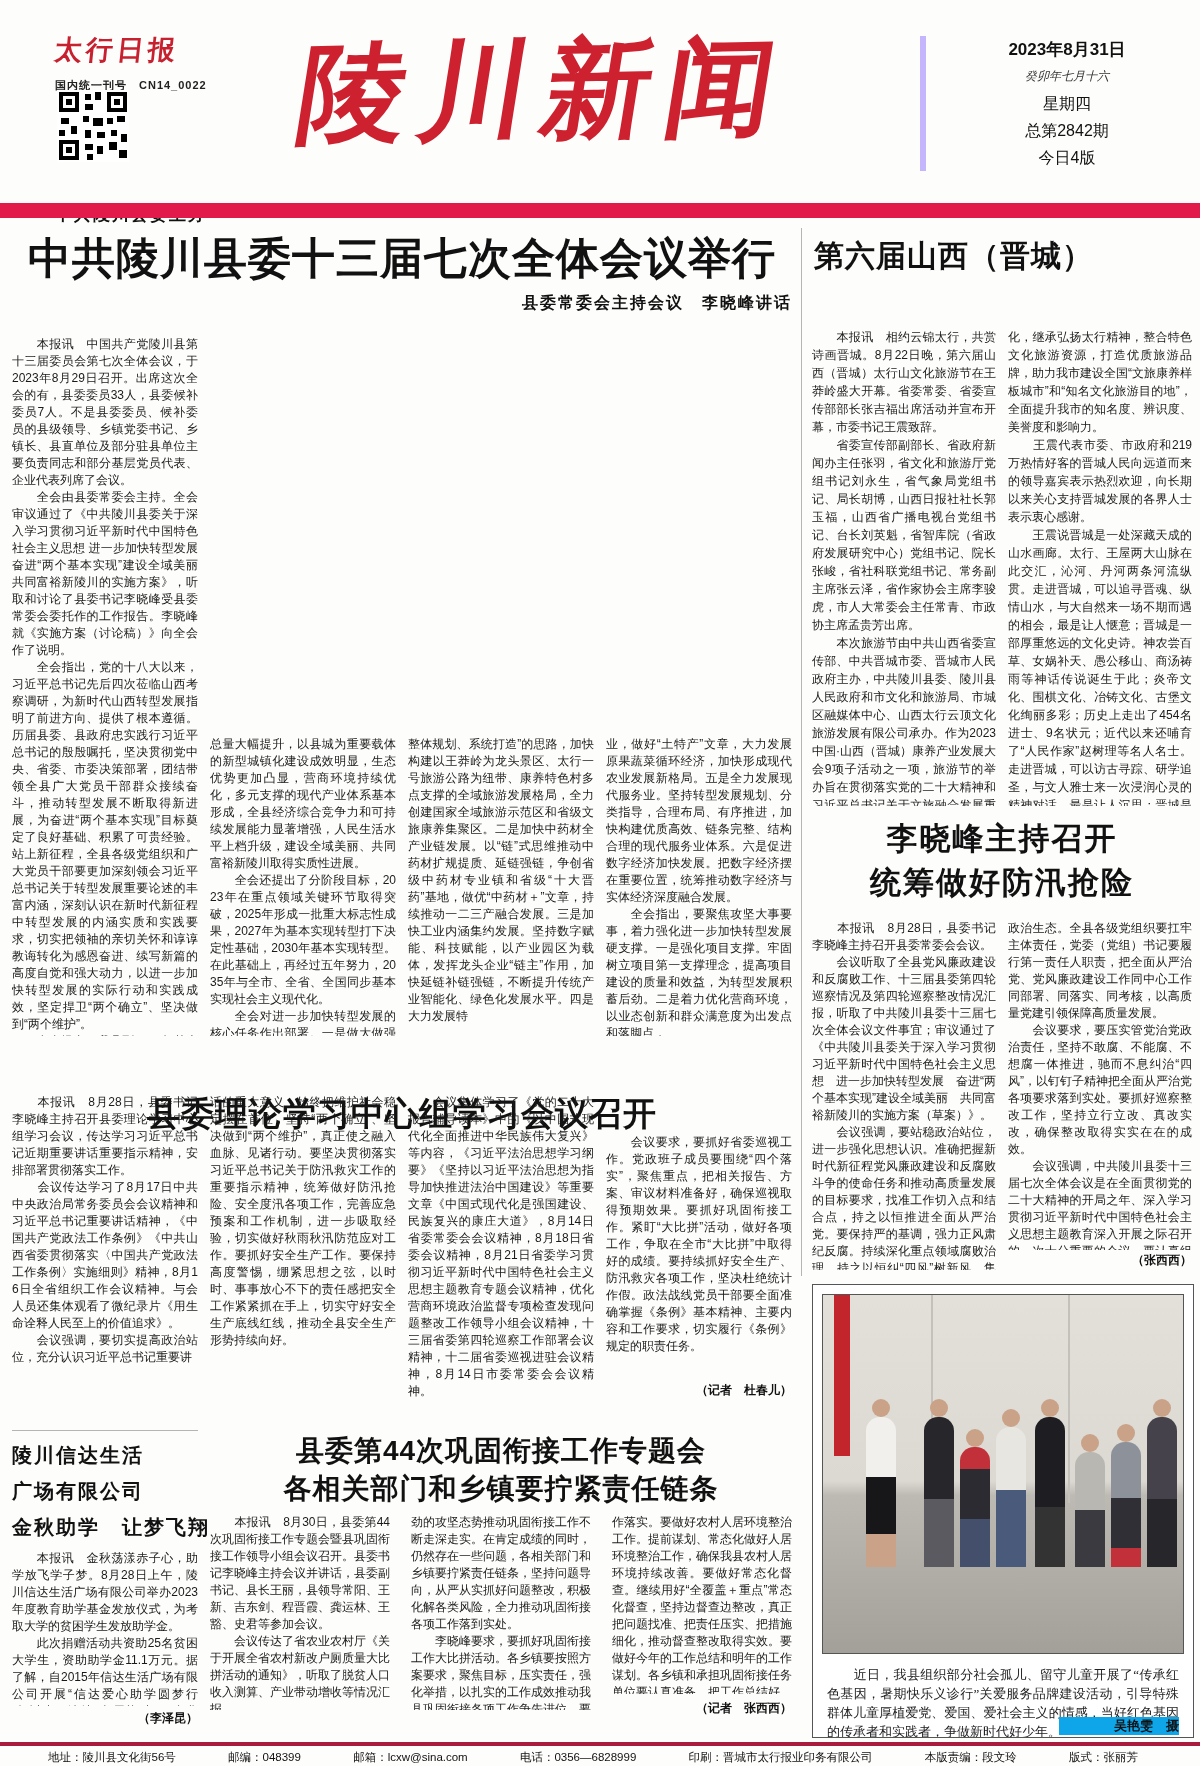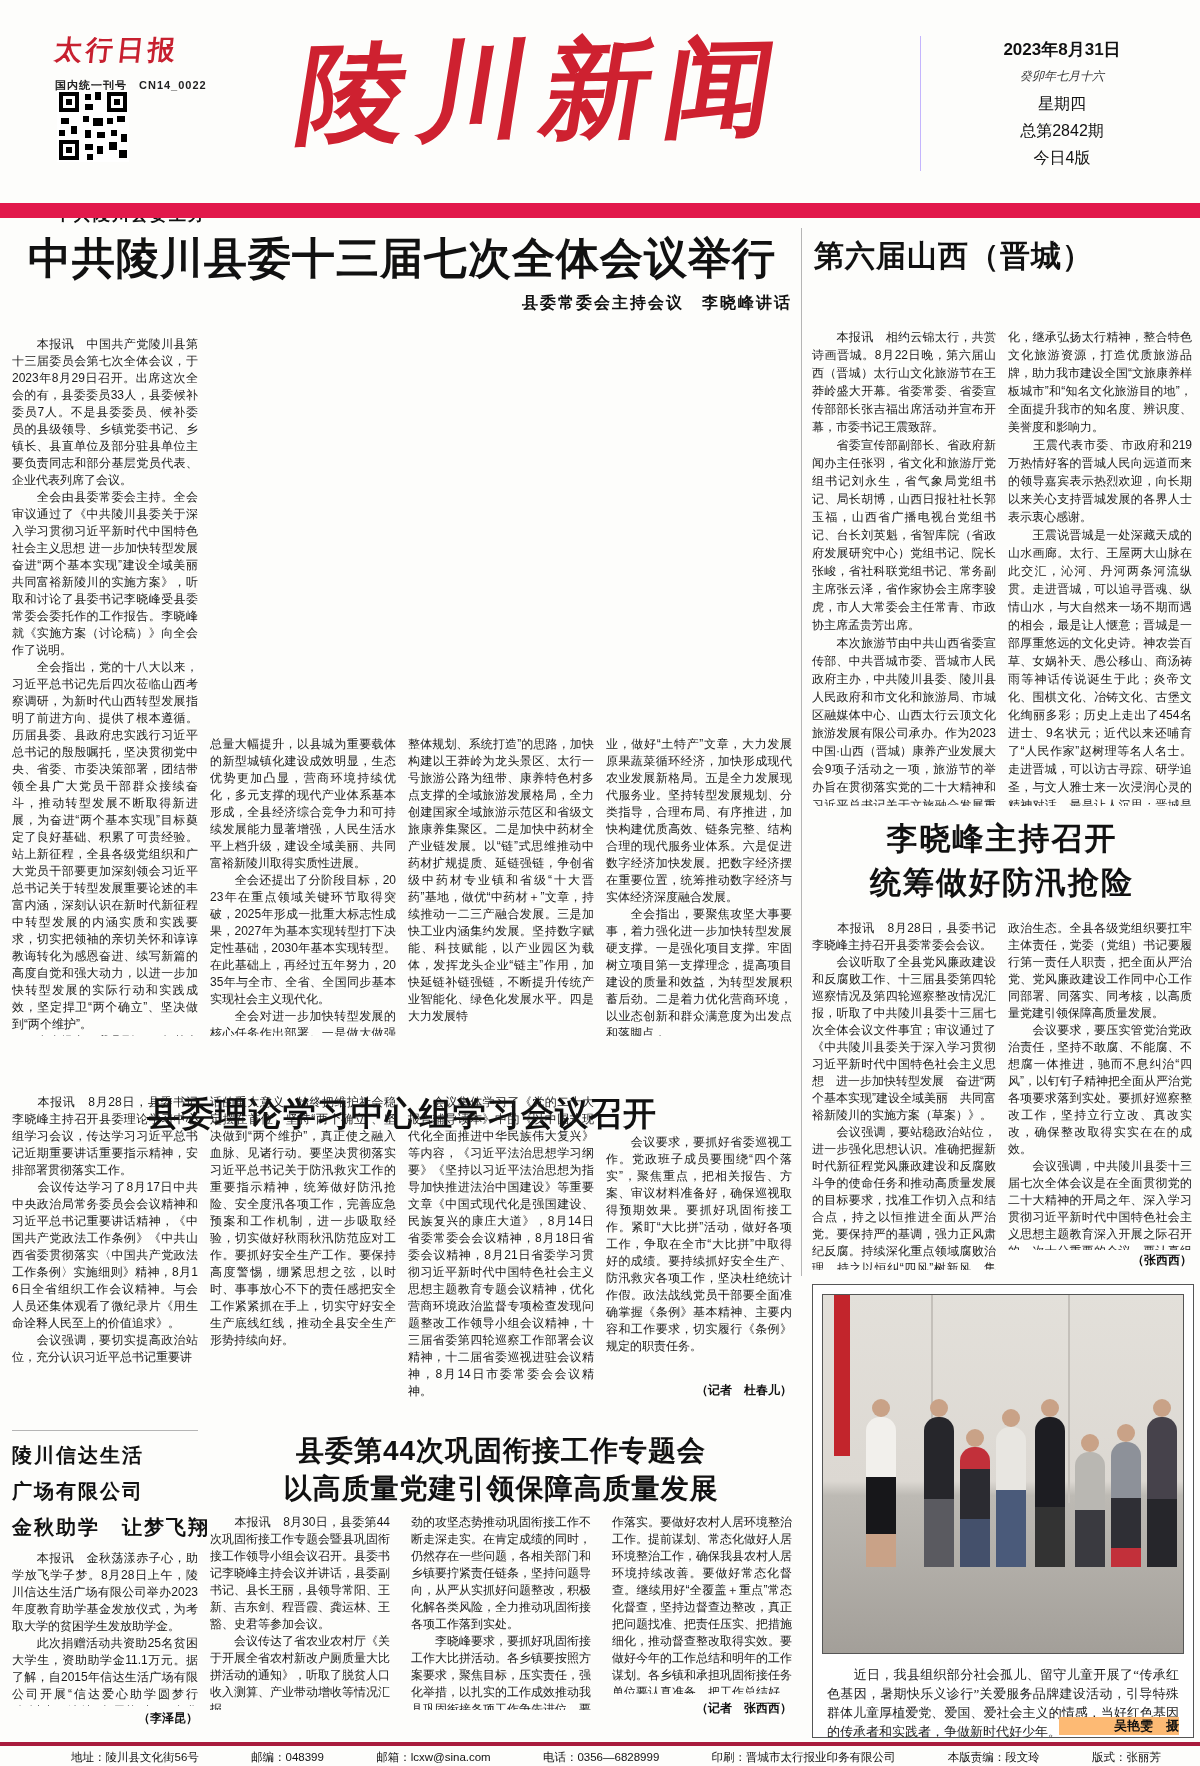--- a/index.html
+++ b/index.html
@@ -6,21 +6,21 @@
   #page{position:relative;width:1200px;height:1766px;background:#fdfdfb;margin:0 auto;
         font-family:"Liberation Sans","DejaVu Sans",sans-serif;color:#111;overflow:hidden;}
   .abs{position:absolute;}
   
   .logo-cn{font-weight:900;color:#c7202f;font-size:27px;letter-spacing:4px;transform:skewX(-6deg);}
   .issue-no{font-size:11px;color:#222;letter-spacing:1px;font-weight:bold;}
   .organizer{font-size:17px;font-weight:900;letter-spacing:2px;}
   .paper-title{font-size:108px;font-weight:900;color:#ce2130;letter-spacing:14px;
                transform:skewX(-10deg) rotate(-1deg);font-family:"Liberation Serif","DejaVu Serif",serif;
                white-space:nowrap;}
-  .date-block{font-size:16px;text-align:center;line-height:27px;border-left:1px solid #c4b5fd;padding-left:26px;}
+  .date-block{font-size:16px;text-align:center;line-height:27px;border-left:6px solid #c4b5fd;padding-left:26px;}
   .date-g{font-weight:bold;font-size:17px;}
   .date-l{font-size:12px;font-family:"Liberation Serif",serif;font-style:italic;color:#333;}
   .redband{background:#e2194b;}
   
   .h-main{font-size:43px;font-weight:900;letter-spacing:1px;text-align:center;white-space:nowrap;}
   .h-sub{font-size:16px;font-weight:700;text-align:center;letter-spacing:2px;}
   .h-right{font-size:30px;font-weight:900;letter-spacing:1px;white-space:nowrap;}
   .h-mid{font-size:31px;font-weight:900;text-align:center;letter-spacing:2px;white-space:nowrap;}
   .h-sec{font-size:28px;font-weight:900;text-align:center;letter-spacing:1px;white-space:nowrap;}
   .ad-head{font-size:20px;font-weight:900;letter-spacing:2px;}
@@ -162,21 +162,21 @@
 
   <div class="abs rule-h" style="left:12px;top:1430px;width:186px;"></div>
   <div class="abs ad-head" style="left:12px;top:1442px;">陵川信达生活</div>
   <div class="abs ad-head" style="left:12px;top:1478px;">广场有限公司</div>
   <div class="abs ad-head" style="left:12px;top:1514px;">金秋助学　让梦飞翔</div>
   <div class="abs coltext" style="left:12px;top:1550px;width:186px;height:156px;">　　本报讯　金秋荡漾赤子心，助学放飞学子梦。8月28日上午，陵川信达生活广场有限公司举办2023年度教育助学基金发放仪式，为考取大学的贫困学生发放助学金。
 　　此次捐赠活动共资助25名贫困大学生，资助助学金11.1万元。据了解，自2015年信达生活广场有限公司开展“信达爱心助学圆梦行动”以来，连续8年已资助153名贫困大学生，共资助金额累计达205.7万元。</div>
   <div class="abs sig" style="left:12px;top:1710px;width:186px;">（李泽昆）</div>
 
   <div class="abs h-sec" style="left:210px;top:1432px;width:582px;">县委第44次巩固衔接工作专题会</div>
-  <div class="abs h-sec" style="left:210px;top:1470px;width:582px;">以高质量党建引领保障高质量发展</div>
+  <div class="abs h-sec" style="left:210px;top:1470px;width:582px;">各相关部门和乡镇要拧紧责任链条</div>
   <div class="abs coltext" style="left:210px;top:1514px;width:180px;height:196px;">　　本报讯　8月30日，县委第44次巩固衔接工作专题会暨县巩固衔接工作领导小组会议召开。县委书记李晓峰主持会议并讲话，县委副书记、县长王丽，县领导常阳、王新、吉东剑、程晋霞、龚运林、王豁、史君等参加会议。
 　　会议传达了省农业农村厅《关于开展全省农村新改户厕质量大比拼活动的通知》，听取了脱贫人口收入测算、产业带动增收等情况汇报。
 　　李晓峰指出，我县以巩固衔接统领全县经济社会发展，形成了“十一抓落实”的工作机制，确定了“12581”的工作重点和目标，以强</div>
   <div class="abs coltext" style="left:411px;top:1514px;width:180px;height:196px;">劲的攻坚态势推动巩固衔接工作不断走深走实。在肯定成绩的同时，仍然存在一些问题，各相关部门和乡镇要拧紧责任链条，坚持问题导向，从严从实抓好问题整改，积极化解各类风险，全力推动巩固衔接各项工作落到实处。
 　　李晓峰要求，要抓好巩固衔接工作大比拼活动。各乡镇要按照方案要求，聚焦目标，压实责任，强化举措，以扎实的工作成效推动我县巩固衔接各项工作争先进位。要做好今年的省考准备工作。把握好工作节奏，把工作干在平时，把问题解决在日常，以责任落实推动工</div>
   <div class="abs coltext" style="left:612px;top:1514px;width:180px;height:180px;">作落实。要做好农村人居环境整治工作。提前谋划、常态化做好人居环境整治工作，确保我县农村人居环境持续改善。要做好常态化督查。继续用好“全覆盖＋重点”常态化督查，坚持边督查边整改，真正把问题找准、把责任压实、把措施细化，推动督查整改取得实效。要做好今年的工作总结和明年的工作谋划。各乡镇和承担巩固衔接任务单位要认真准备，把工作总结好，把问题分析透，把明年的工作思路谋划好。</div>
   <div class="abs sig" style="left:612px;top:1700px;width:180px;">（记者　张西西）</div>
 
   <div class="abs" style="left:812px;top:1284px;width:380px;height:452px;border:1px solid #555;background:#fff;">
     <div class="photo2 abs" style="left:9px;top:9px;width:360px;height:358px;">
@@ -186,25 +186,25 @@
       <div class="fig" style="left:12%;background:linear-gradient(#f2f0ec 0 40%,#17171a 40% 78%,#c9a287 78% 100%);"></div>
       <div class="fig" style="left:28%;background:linear-gradient(#26262b 0 55%,#5a5a60 55% 100%);"></div>
       <div class="fig" style="left:38%;height:120px;background:linear-gradient(#c2303a 0 18%,#2b2b31 18% 60%,#44506b 60% 100%);"></div>
       <div class="fig" style="left:48%;height:140px;background:linear-gradient(#e8e6e1 0 45%,#4a5a7a 45% 100%);"></div>
       <div class="fig" style="left:59%;background:linear-gradient(#1d1d22 0 60%,#333 60% 100%);"></div>
       <div class="fig" style="left:70%;height:115px;background:linear-gradient(#b9b7b2 0 50%,#3a3a40 50% 100%);"></div>
       <div class="fig" style="left:80%;height:125px;background:linear-gradient(#8d9199 0 45%,#2f2f35 45% 85%,#c2303a 85% 100%);"></div>
       <div class="fig" style="left:90%;background:linear-gradient(#46424b 0 55%,#26262b 55% 100%);"></div>
     </div>
     <div class="cap abs" style="left:14px;top:380px;width:352px;height:72px;overflow:hidden;">　　近日，我县组织部分社会孤儿、留守儿童开展了“传承红色基因，暑期快乐义诊行”关爱服务品牌建设活动，引导特殊群体儿童厚植爱党、爱国、爱社会主义的情感，当好红色基因的传承者和实践者，争做新时代好少年。</div>
-    <div class="cap-sig abs" style="left:246px;top:432px;width:120px;background:#fdba74;">吴艳雯　摄</div>
+    <div class="cap-sig abs" style="left:246px;top:432px;width:120px;background:#0ea5e9;">吴艳雯　摄</div>
   </div>
 
   <div class="abs footband" style="left:0;top:1742px;width:1200px;height:4px;"></div>
-  <div class="abs footer" style="left:71px;top:1750px;width:1090px;gap:6px;">
+  <div class="abs footer" style="left:48px;top:1750px;width:1090px;gap:6px;">
     <span>地址：陵川县文化街56号</span>
     <span>邮编：048399</span>
     <span>邮箱：lcxw@sina.com</span>
     <span>电话：0356—6828999</span>
     <span>印刷：晋城市太行报业印务有限公司</span>
     <span>本版责编：段文玲</span>
     <span>版式：张丽芳</span>
   </div>
 
 </div>

